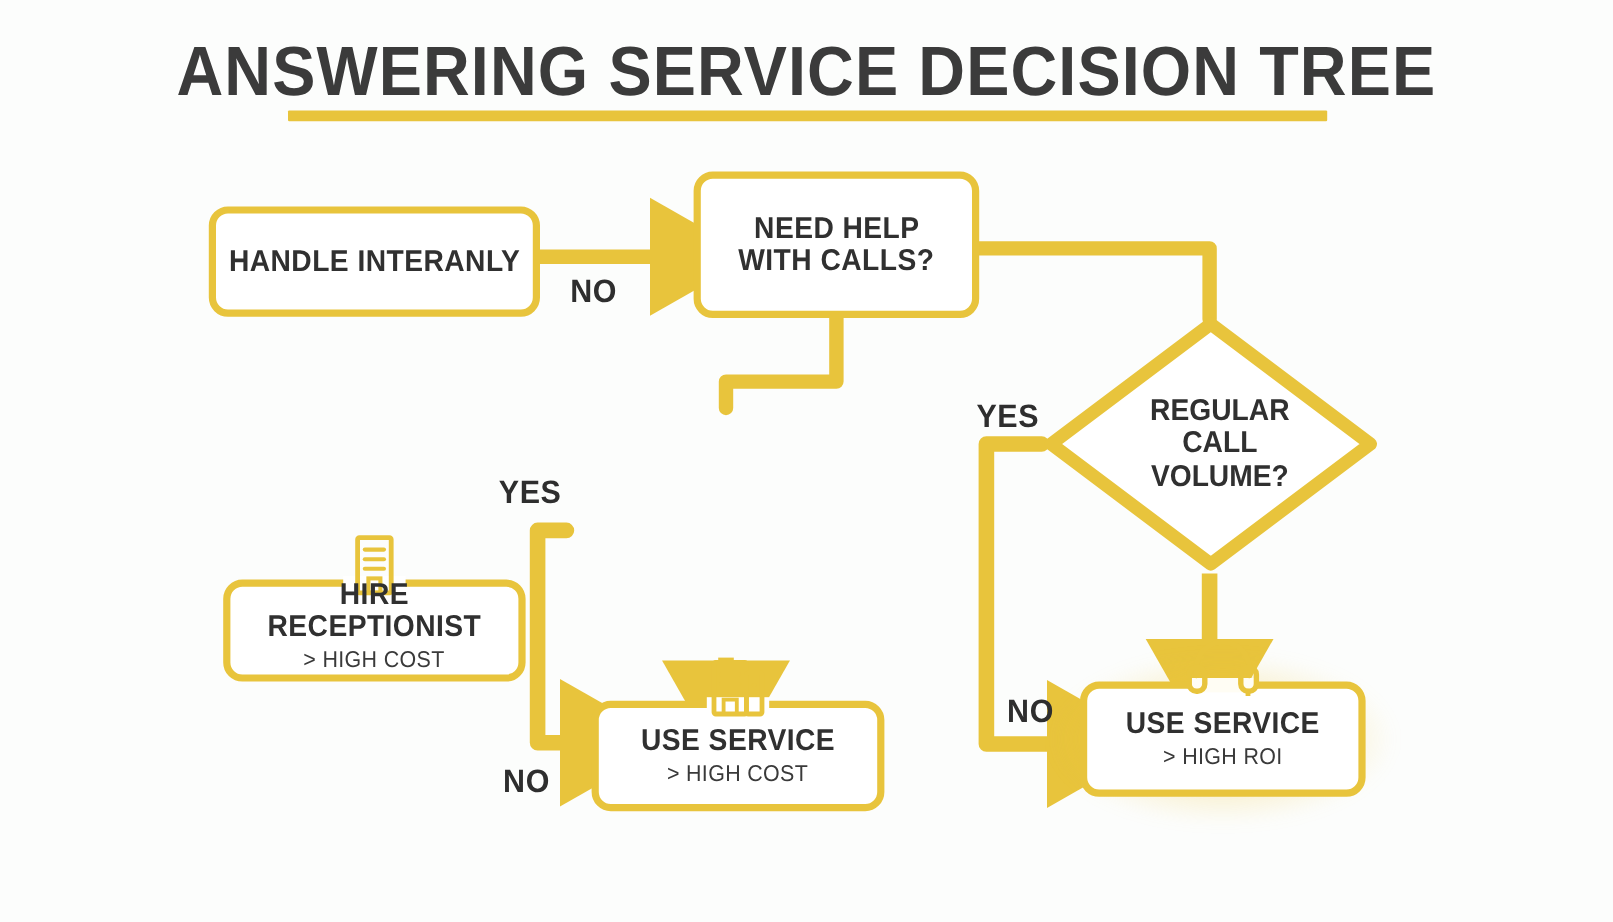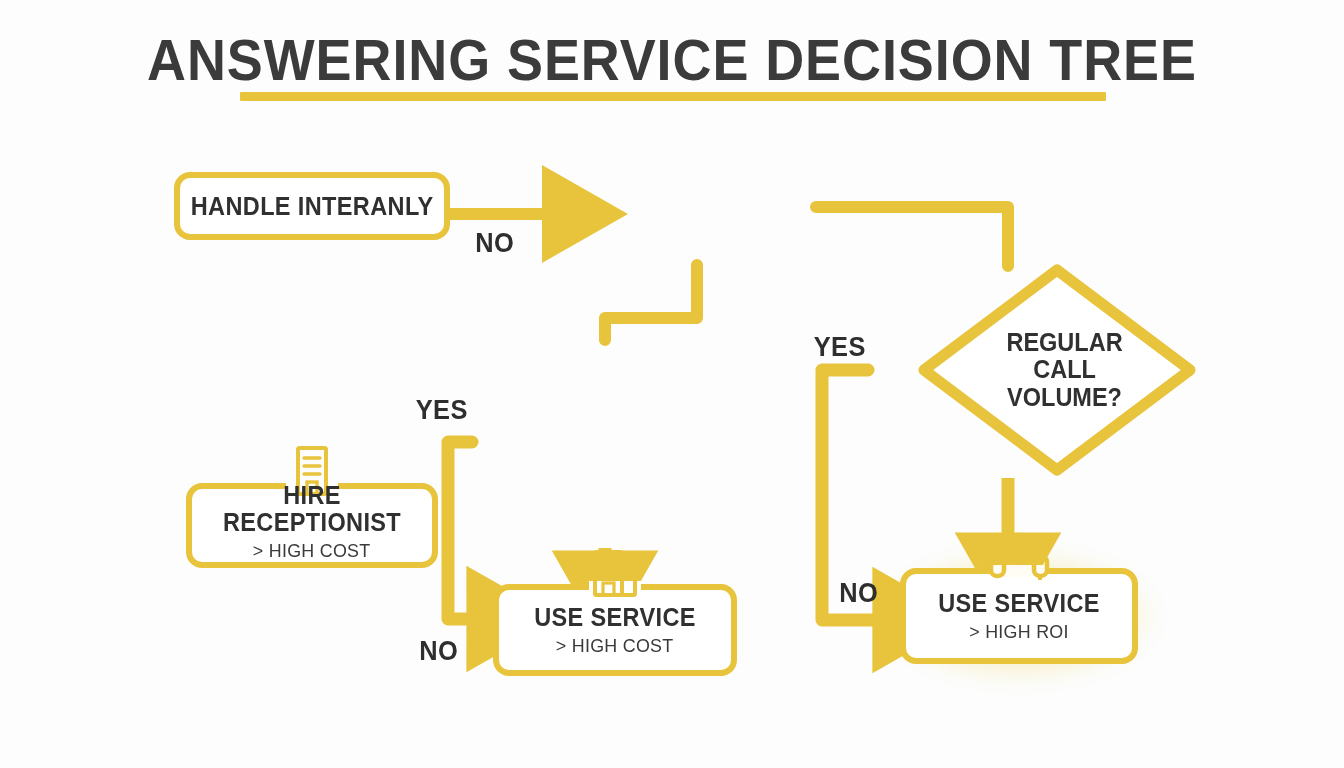--- a/index.html
+++ b/index.html
@@ -72,21 +72,21 @@
     font-family: "Liberation Sans Narrow", "Liberation Sans", sans-serif;
     font-weight: normal;
     font-size: 19px;
     letter-spacing: 0.3px;
     margin-top: 4px;
     color: #3a3a3a;
     transform: scaleX(0.94);
   }
 
   
-  #box-handle-internally { left: 174px; top: 172px; width: 276px; height: 68px; }
+  #box-handle-internally { left: 174px; top: 172px; width: 276px; height: 92px; }
   #box-need-help        { left: 578px; top: 143px; width: 238px; height: 122px; }
   #box-hire-reception   { left: 186px; top: 483px; width: 252px; height: 85px; justify-content: flex-end; }
   #box-use-service-cost { left: 493px; top: 584px; width: 244px; height: 92px; }
   #box-use-service-roi  { left: 900px; top: 568px; width: 238px; height: 96px; }
 
   
   .node.with-icon::before {
     content: "";
     position: absolute;
     top: -9px;
@@ -135,21 +135,21 @@
     flex-direction: column;
     font-family: "Liberation Sans Narrow", "Liberation Sans", sans-serif;
     font-weight: bold;
     font-size: 25px;
     line-height: 1.1;
     color: #303030;
     text-align: center;
     transform: scaleX(0.94);
   }
   #diamond-budget { left: 472px; top: 336px; width: 266px; height: 212px; }
-  #diamond-volume { left: 916px; top: 262px; width: 282px; height: 216px; }
+  #diamond-volume { left: 868px; top: 262px; width: 282px; height: 216px; }
   #diamond-volume .diamond-label { padding-left: 16px; box-sizing: border-box; }
 
   
   #connectors {
     position: absolute;
     left: 0; top: 0;
     width: 1344px;
     height: 768px;
     pointer-events: none;
   }
@@ -220,20 +220,24 @@
       <span>VOLUME?</span>
     </div>
   </div>
 
   <div class="glow"></div>
 
   <div class="node" id="box-handle-internally">
     <div class="main">HANDLE INTERANLY</div>
   </div>
 
+  <div class="node" id="box-need-help">
+    <div class="main">NEED HELP</div>
+    <div class="main">WITH CALLS?</div>
+  </div>
 
   <div class="node with-icon" id="box-hire-reception">
     <svg class="node-icon" id="icon-building-hire" viewBox="0 0 46 52" xmlns="http://www.w3.org/2000/svg">
       <rect x="9" y="3" width="28" height="46" rx="1.5" fill="none" stroke="#E8C43C" stroke-width="4"></rect>
       <line x1="15" y1="13" x2="31" y2="13" stroke="#E8C43C" stroke-width="3.4" stroke-linecap="round"></line>
       <line x1="15" y1="21" x2="31" y2="21" stroke="#E8C43C" stroke-width="3.4" stroke-linecap="round"></line>
       <line x1="15" y1="29" x2="31" y2="29" stroke="#E8C43C" stroke-width="3.4" stroke-linecap="round"></line>
       <rect x="18" y="37" width="10" height="12" fill="none" stroke="#E8C43C" stroke-width="3.4"></rect>
     </svg>
     <div class="main">HIRE RECEPTIONIST</div>

